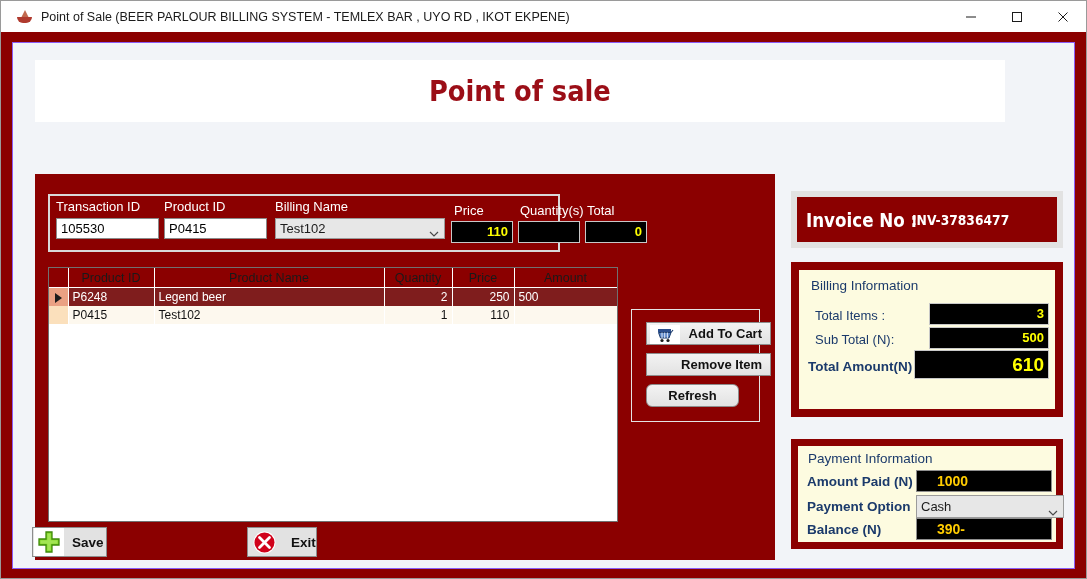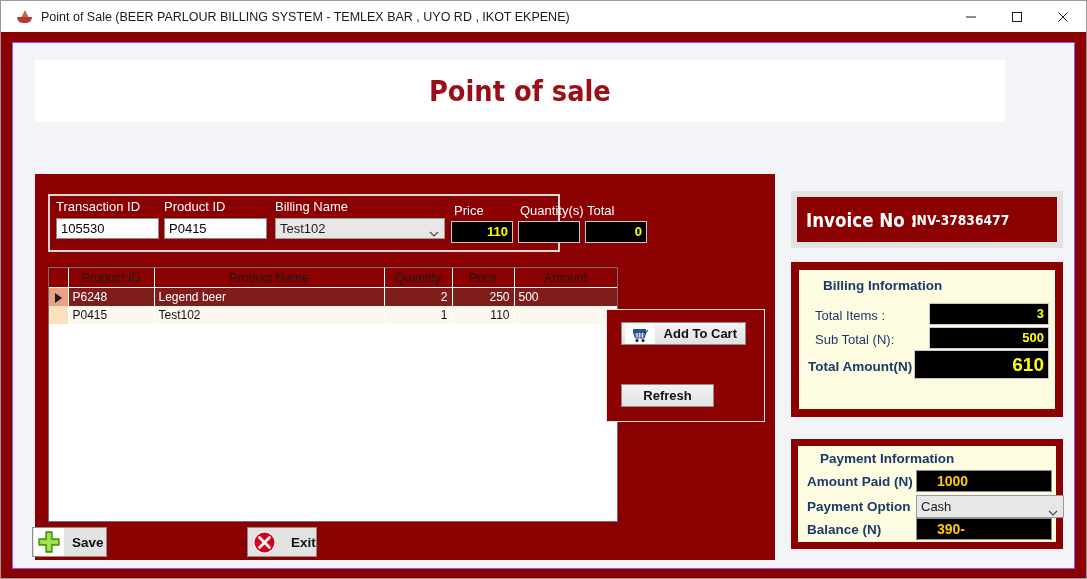--- a/index.html
+++ b/index.html
@@ -236,22 +236,22 @@
     border-bottom: 5px solid transparent;
     border-left: 7px solid #1b1b1b;
     vertical-align: middle;
   }
   .ta-r { text-align: right; }
   .ta-l { text-align: left; }
 
   
   .btn-panel {
     position: absolute;
-    left: 571px; top: 135px;
-    width: 159px;
+    left: 596px; top: 135px;
+    width: 129px;
     height: 113px;
     background: #8B0000;
     border: 1px solid #e4e4e4;
     box-sizing: border-box;
     padding-left: 46px;
   }
   .gbtn {
     background: linear-gradient(#f3f3f3, #e2e2e2);
     border: 1px solid #8d8d8d;
     box-sizing: border-box;
@@ -323,24 +323,23 @@
   }
   .billing-inner {
     width: 100%; height: 100%;
     background: #fdfbe0;
     position: relative;
   }
   .grp-title {
     position: absolute;
     left: 12px; top: 8px;
     font-size: 13.5px;
-    font-weight: bold;
+    font-weight: normal;
     color: #1b3a6b;
     white-space: nowrap;
-    margin-left: 12px;
   }
   .bl-label {
     position: absolute;
     font-size: 13px;
     color: #1b3a6b;
     white-space: nowrap;
   }
   .bl-label.strong {
     font-weight: bold;
     font-size: 13.5px;
@@ -541,21 +540,24 @@
               <line x1="6" y1="5.5" x2="6" y2="11" stroke="#ffffff" stroke-width="0.8"></line>
               <line x1="8.7" y1="5.5" x2="8.7" y2="11" stroke="#ffffff" stroke-width="0.8"></line>
               <line x1="11.4" y1="5.5" x2="11.4" y2="11" stroke="#ffffff" stroke-width="0.8"></line>
               <path d="M15 5.5 L17 3" stroke="#1b3a6b" stroke-width="1.2" fill="none"></path>
               <circle cx="6" cy="13.5" r="1.6" fill="#1b1b1b"></circle>
               <circle cx="12" cy="13.5" r="1.6" fill="#1b1b1b"></circle>
             </svg>
           </span>
           <span>Add  To  Cart</span>
         </div>
-        <div class="gbtn" style="left:14px; top:74px; width:93px; height:23px; justify-content:center; padding-right:0;">
+        <div class="gbtn" style="left:14px; top:43px; width:125px; height:23px;">
+          <span>Remove  Item</span>
+        </div>
+        <div class="gbtn" style="left:14px; top:74px; width:93px; height:23px; justify-content:center; padding-right:0;border-radius:6px;">
           <span>Refresh</span>
         </div>
       </div>
 
     </div>
 
     <div class="invoice-box">
       <div class="invoice-inner">
         <span class="inv-label">Invoice No :</span>
         <span class="inv-value">INV-37836477</span>

